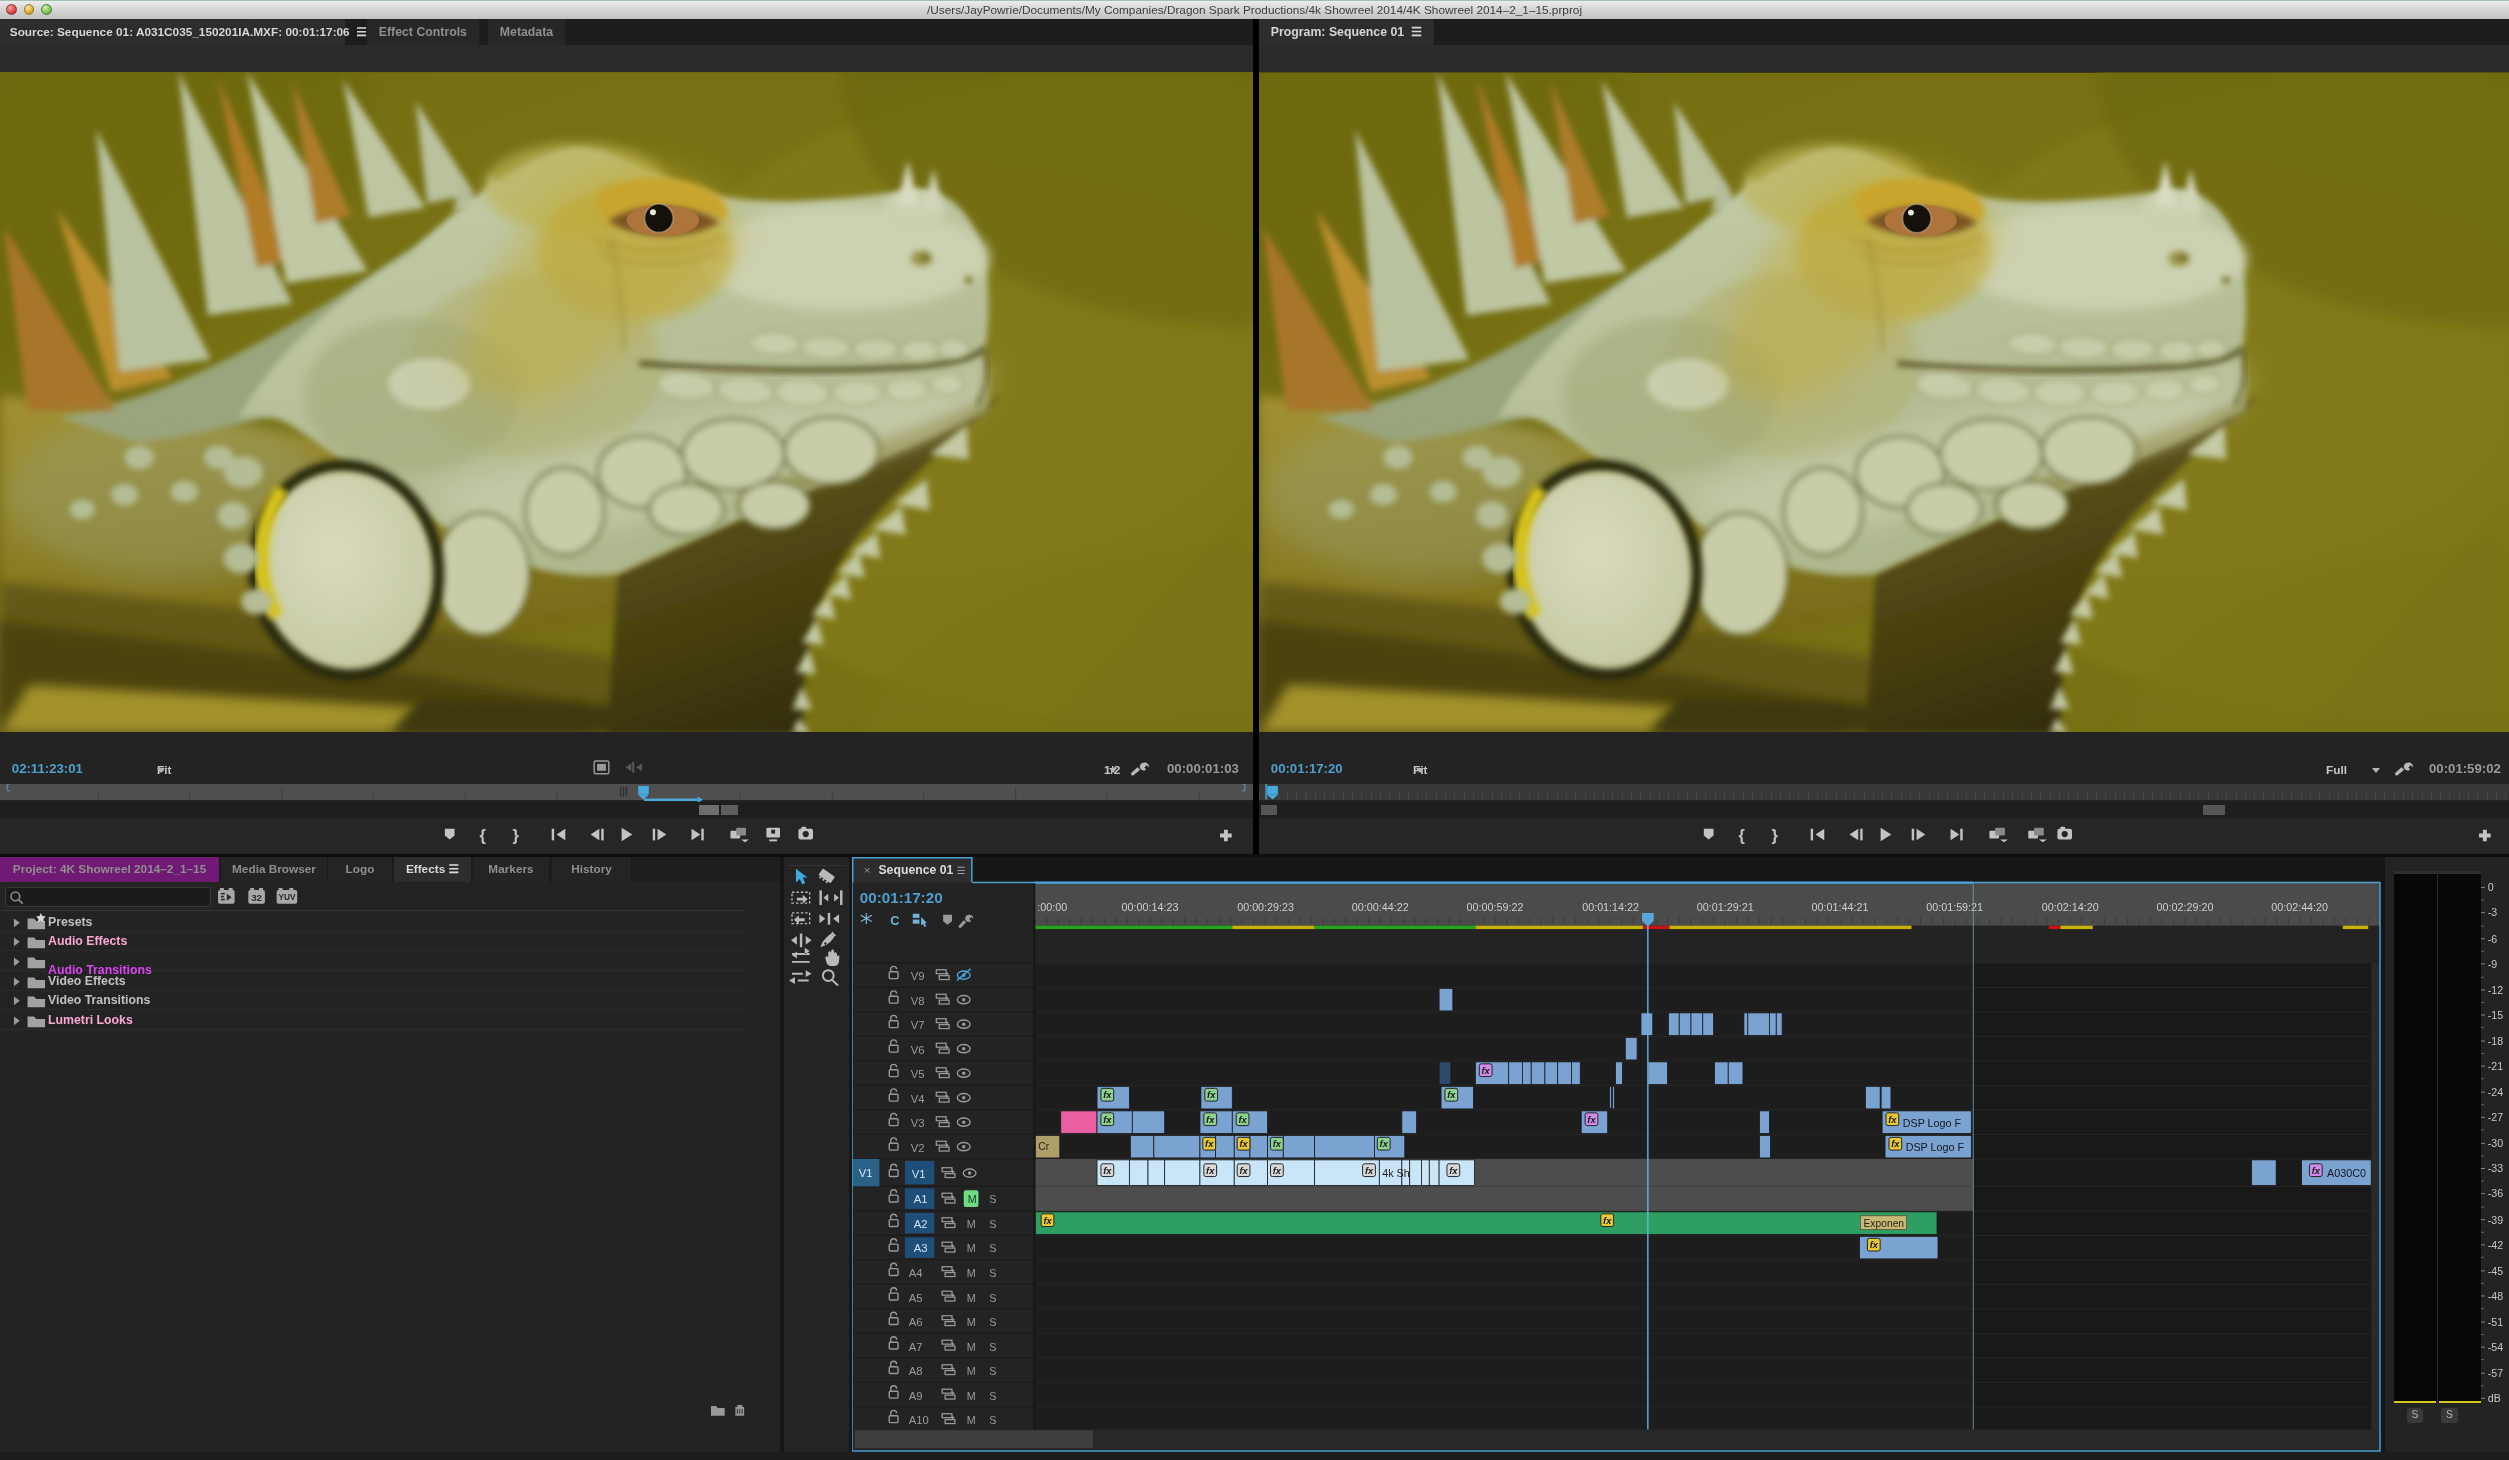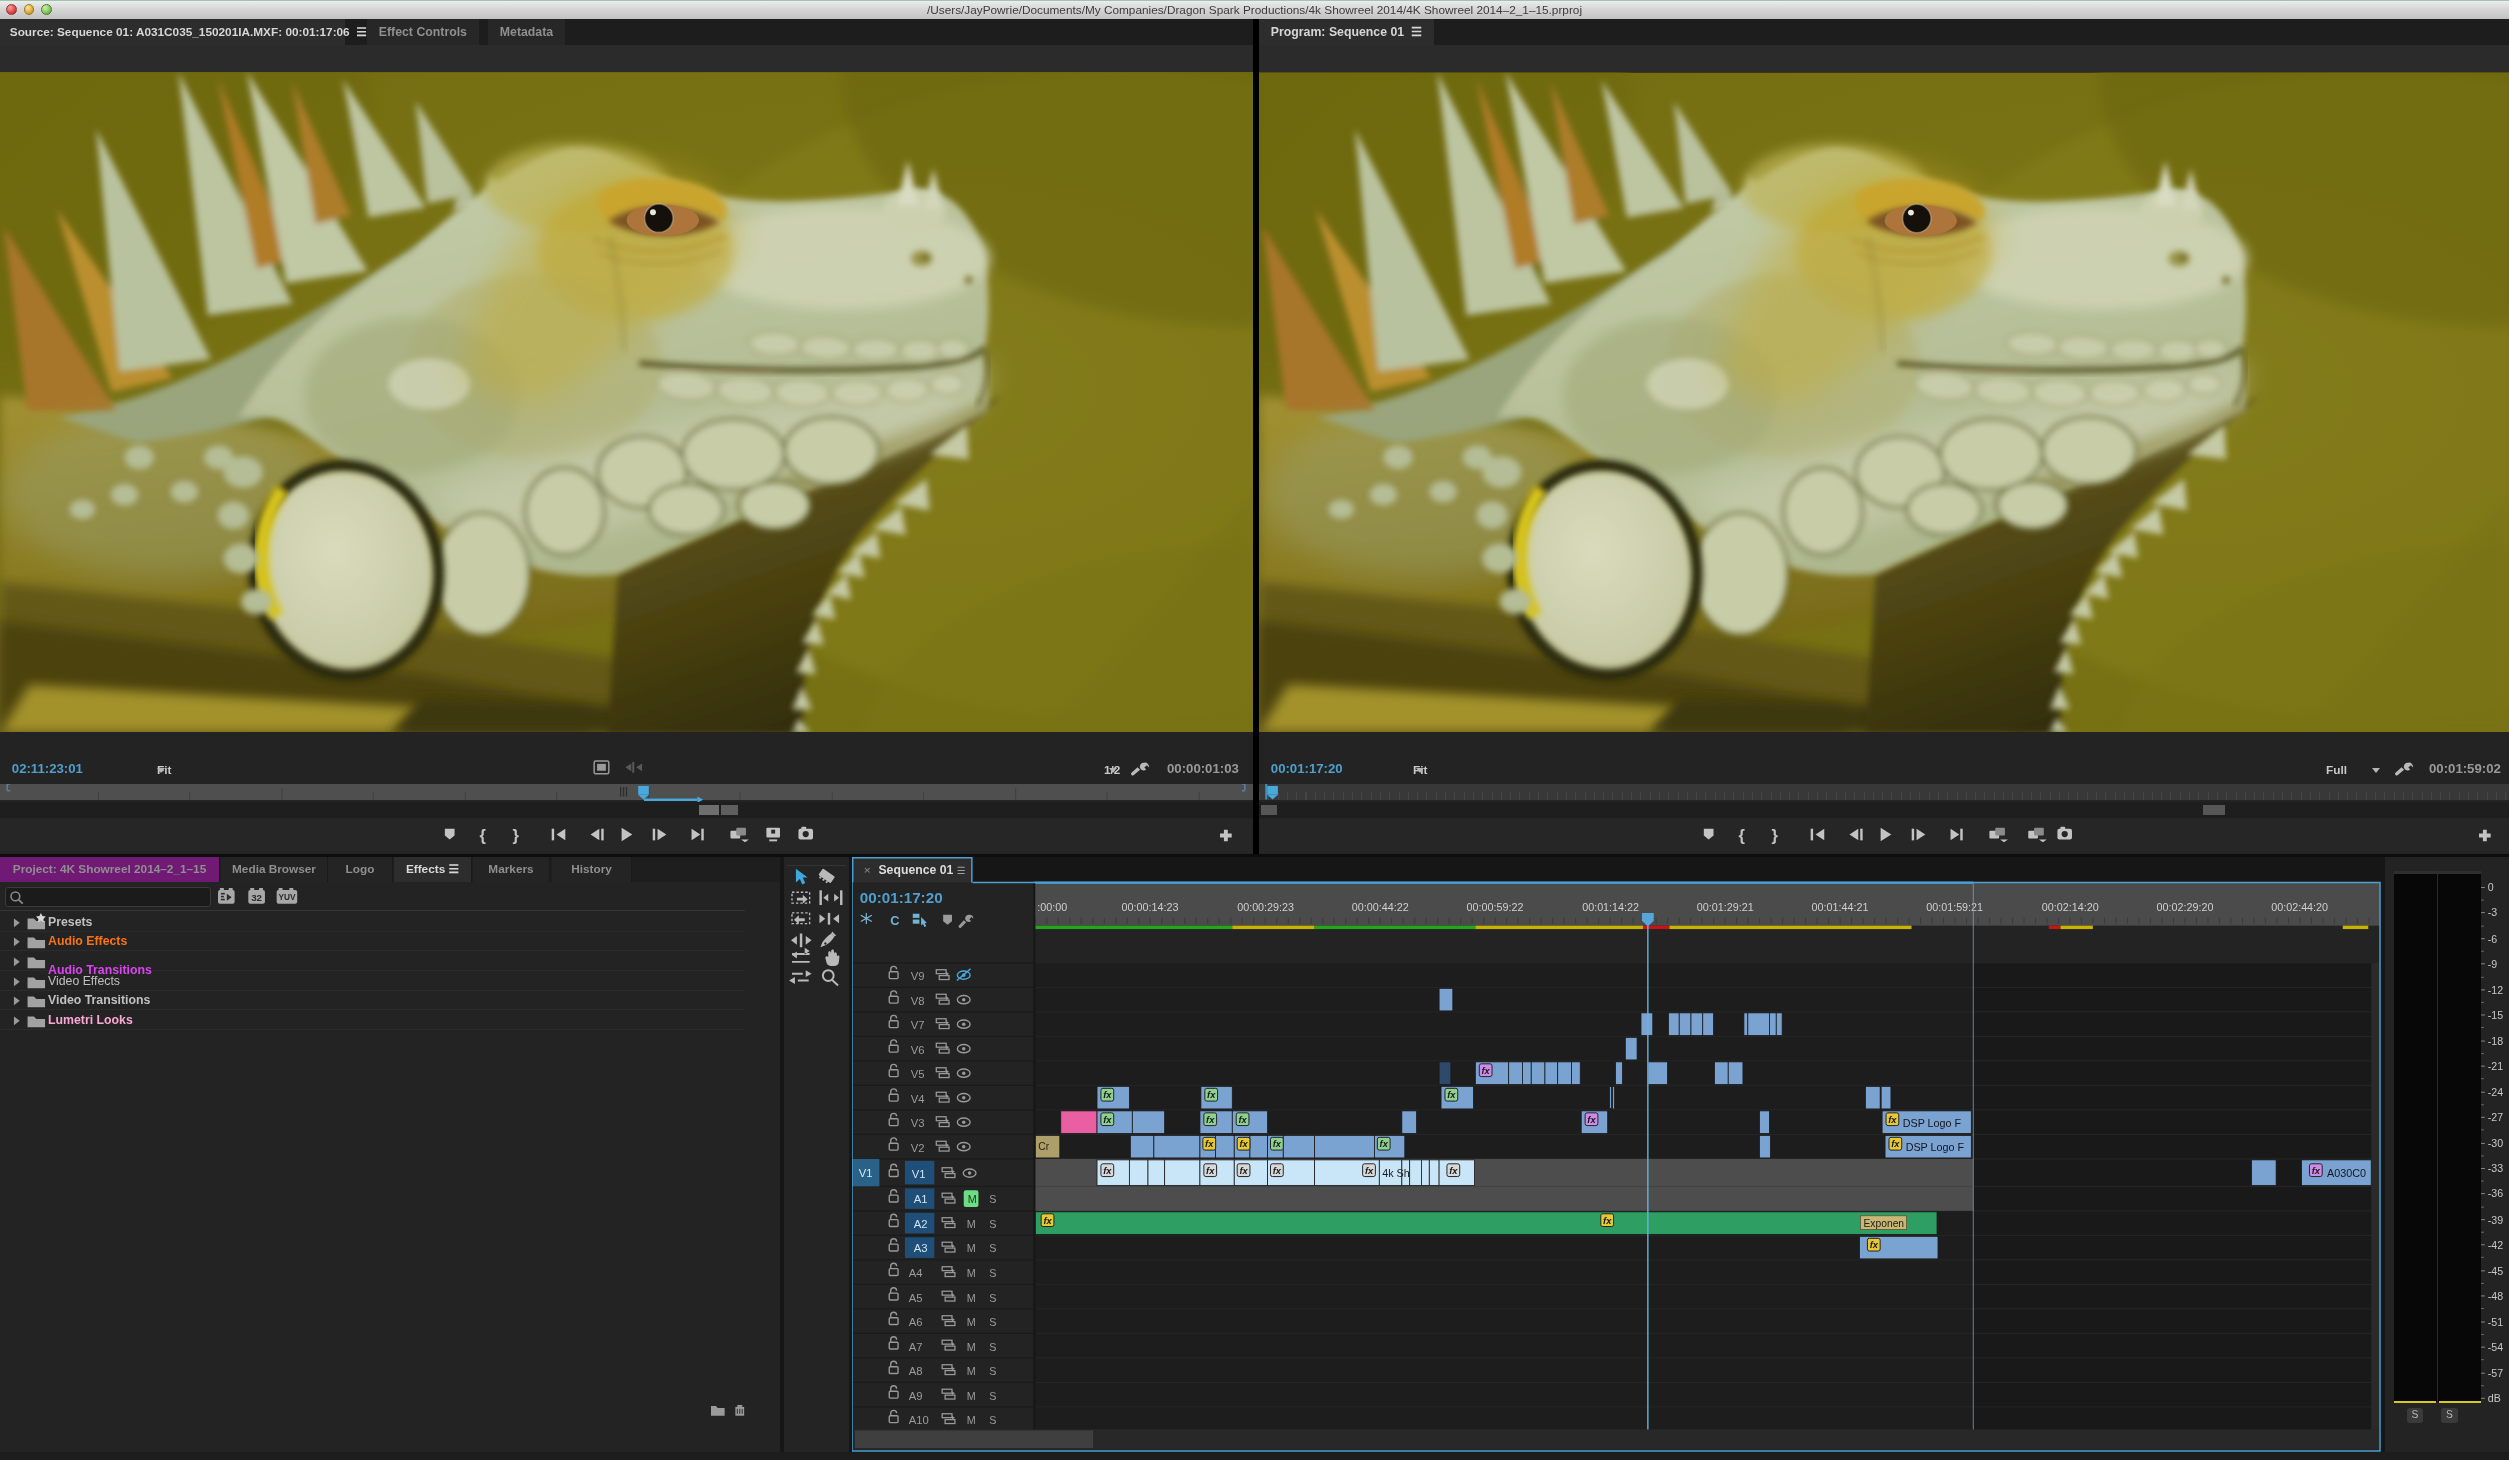--- a/index.html
+++ b/index.html
@@ -416,33 +416,33 @@
       </svg>
       <svg class="abs" style="left:36px;top:56px" width="9.8" height="9.8" viewBox="0 0 10 10">
         <path d="M5,0 l1.5,3 3.5,0.5 -2.5,2.5 0.6,3.5 -3.1,-1.7 -3.1,1.7 0.6,-3.5 -2.5,-2.5 3.5,-0.5 z" fill="#d8d8d8"></path>
       </svg>
       <div class="abs" style="left:48px;top:58px;font-size:12.3px;font-weight:bold;color:#c0c0c0">Presets</div>
       <div class="abs" style="left:0;top:74px;width:745px;height:19.6px;border-bottom:1px solid #2b2b2b"></div>
       <svg class="abs" style="left:11.8px;top:78px" width="35" height="13.7" viewBox="0 0 36 14">
         <path d="M2,2.5 l6,4.5 -6,4.5 z" fill="#9a9a9a"></path>
         <path d="M16,2.5 h6.5 l2.5,2.5 h9 v8.5 h-18 z" fill="#a2a2a2"></path>
       </svg>
-      <div class="abs" style="left:48px;top:77px;font-size:12.3px;font-weight:bold;color:#f97316">Audio Effects</div>
+      <div class="abs" style="left:48px;top:77px;font-size:12.3px;font-weight:bold;color:#f9a8d4">Audio Effects</div>
       <div class="abs" style="left:0;top:94px;width:745px;height:19.6px;border-bottom:1px solid #2b2b2b"></div>
       <svg class="abs" style="left:11.8px;top:98px" width="35" height="13.7" viewBox="0 0 36 14">
         <path d="M2,2.5 l6,4.5 -6,4.5 z" fill="#9a9a9a"></path>
         <path d="M16,2.5 h6.5 l2.5,2.5 h9 v8.5 h-18 z" fill="#a2a2a2"></path>
       </svg>
       <div class="abs" style="left:48px;top:106px;font-size:12.3px;font-weight:bold;color:#d946ef">Audio Transitions</div>
       <div class="abs" style="left:0;top:114px;width:745px;height:19.6px;border-bottom:1px solid #2b2b2b"></div>
       <svg class="abs" style="left:11.8px;top:118px" width="35" height="13.7" viewBox="0 0 36 14">
         <path d="M2,2.5 l6,4.5 -6,4.5 z" fill="#9a9a9a"></path>
         <path d="M16,2.5 h6.5 l2.5,2.5 h9 v8.5 h-18 z" fill="#a2a2a2"></path>
       </svg>
-      <div class="abs" style="left:48px;top:117px;font-size:12.3px;font-weight:normal;color:#c0c0c0">Video Effects</div>
+      <div class="abs" style="left:48px;top:117px;font-size:12.3px;font-weight:bold;color:#c0c0c0">Video Effects</div>
       <div class="abs" style="left:0;top:133px;width:745px;height:19.6px;border-bottom:1px solid #2b2b2b"></div>
       <svg class="abs" style="left:11.8px;top:137px" width="35" height="13.7" viewBox="0 0 36 14">
         <path d="M2,2.5 l6,4.5 -6,4.5 z" fill="#9a9a9a"></path>
         <path d="M16,2.5 h6.5 l2.5,2.5 h9 v8.5 h-18 z" fill="#a2a2a2"></path>
       </svg>
       <div class="abs" style="left:48px;top:136px;font-size:12.3px;font-weight:bold;color:#c0c0c0">Video Transitions</div>
       <div class="abs" style="left:0;top:153px;width:745px;height:19.6px;border-bottom:1px solid #2b2b2b"></div>
       <svg class="abs" style="left:11.8px;top:157px" width="35" height="13.7" viewBox="0 0 36 14">
         <path d="M2,2.5 l6,4.5 -6,4.5 z" fill="#9a9a9a"></path>
         <path d="M16,2.5 h6.5 l2.5,2.5 h9 v8.5 h-18 z" fill="#a2a2a2"></path>

